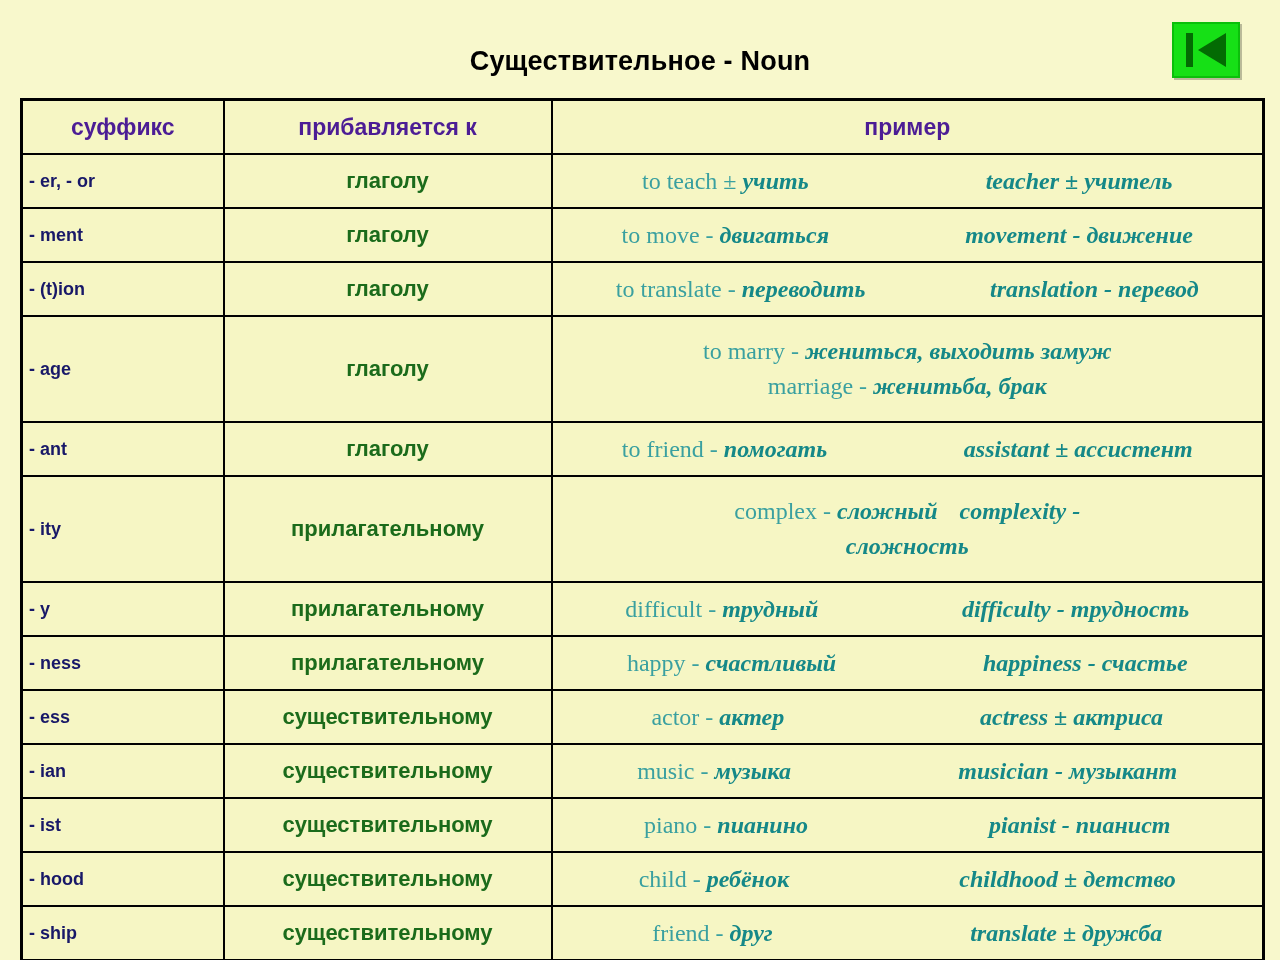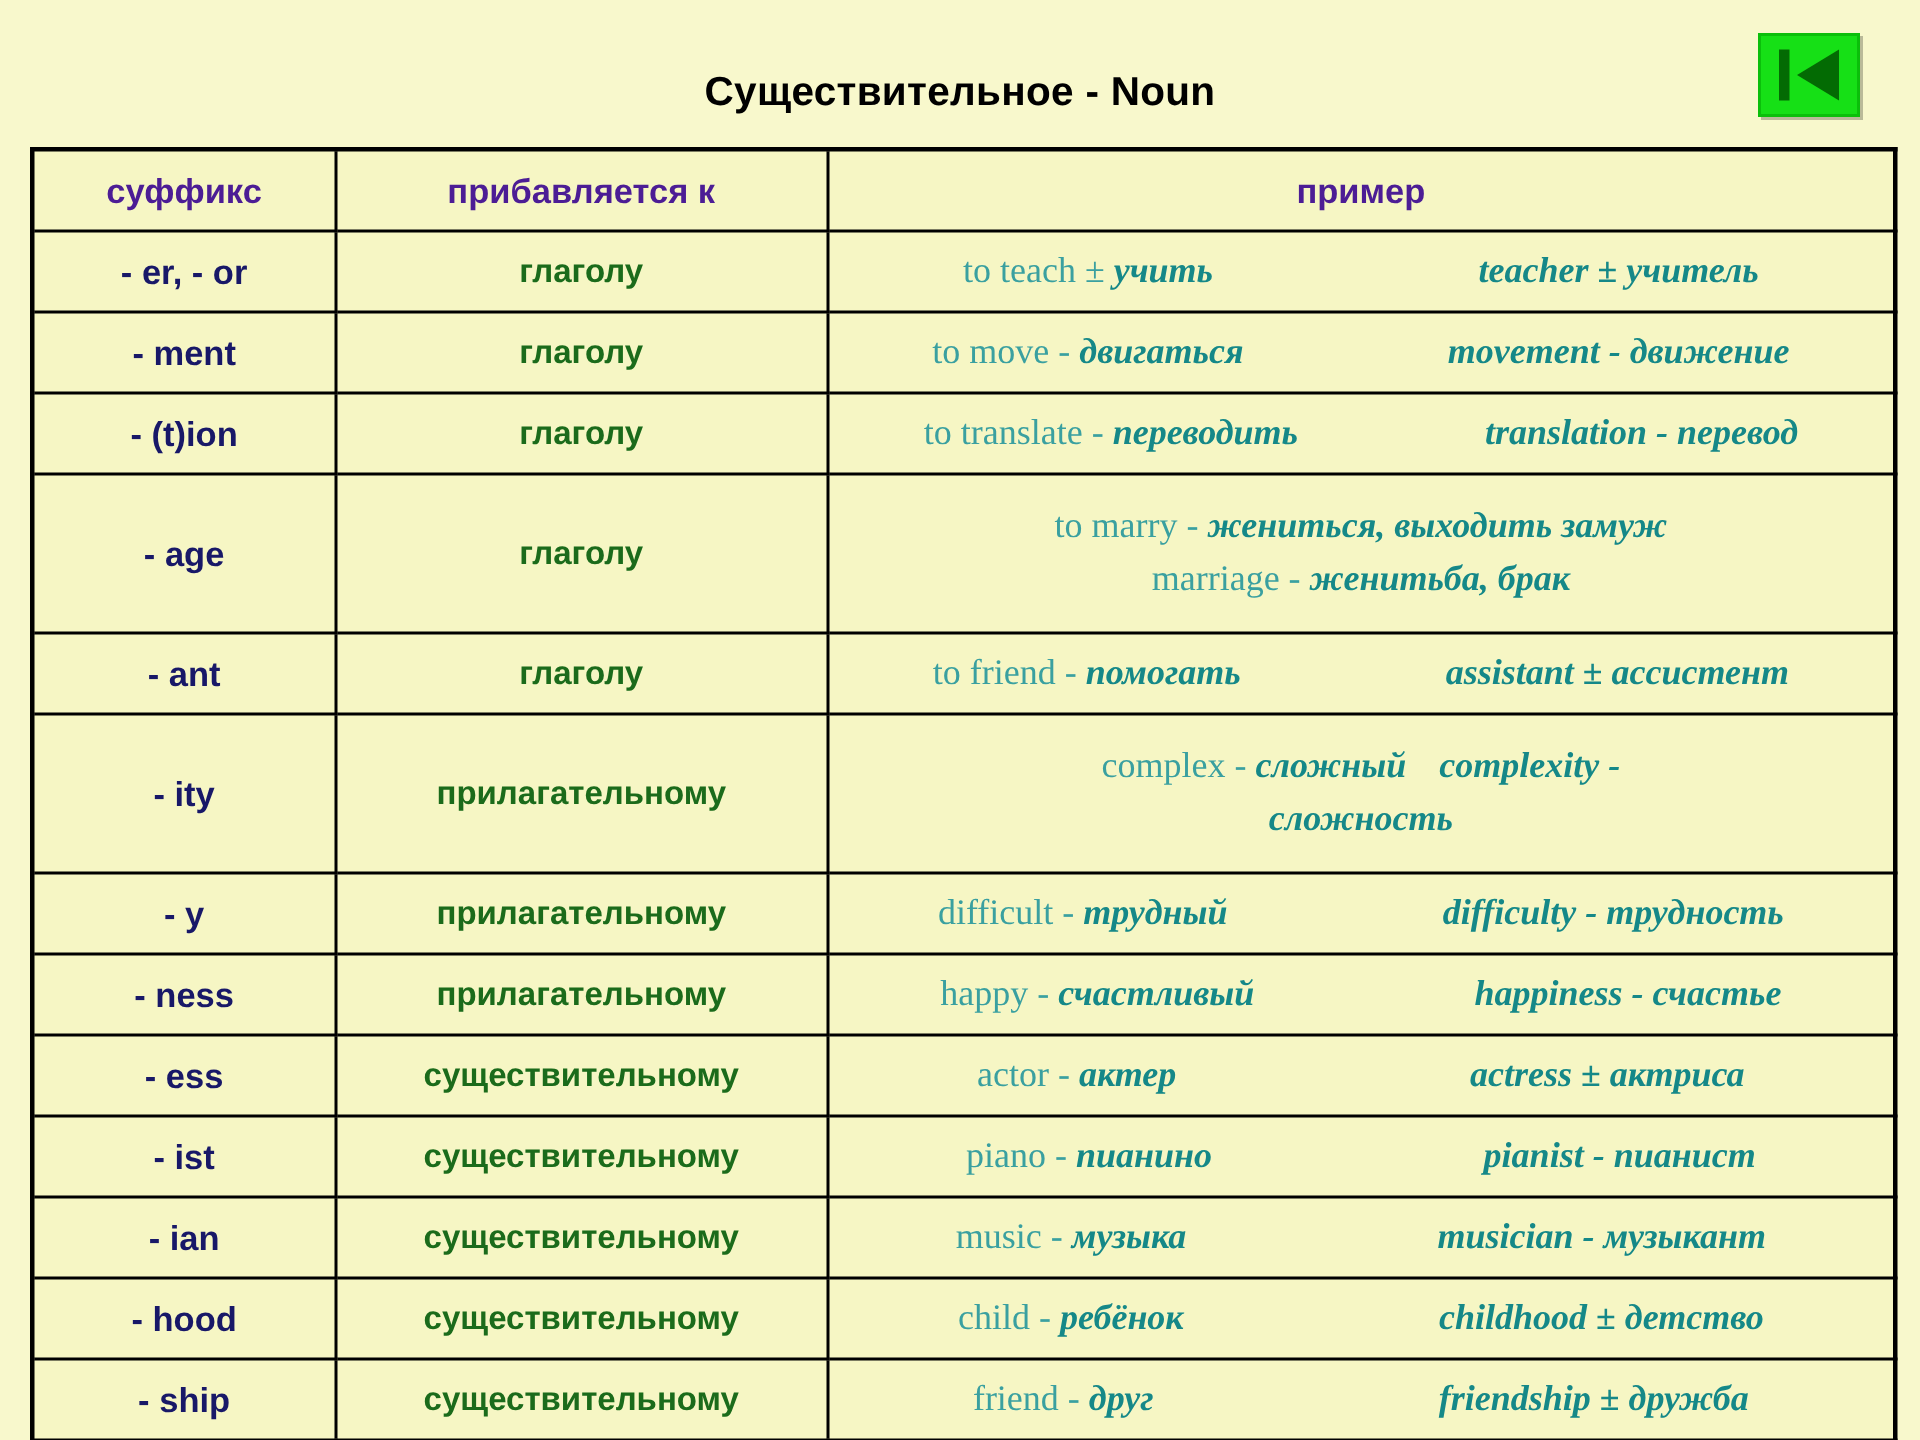--- a/index.html
+++ b/index.html
@@ -74,24 +74,23 @@
     height: 52px;
     text-align: center;
     font-family: "Liberation Sans", sans-serif;
     font-weight: bold;
     font-size: 23px;
     color: #4c1d95;
   }
 
   
   .cell-suffix {
-    text-align: center;
-    font-family: "Liberation Sans", sans-serif;
-    font-weight: bold;
-    font-size: 23px;
+    font-family: "Liberation Sans", sans-serif;
+    font-weight: bold;
+    font-size: 18px;
     color: #181868;
     white-space: nowrap;
   }
   .cell-attach {
     text-align: center;
     font-family: "Liberation Sans", sans-serif;
     font-weight: bold;
     font-size: 22px;
     color: #1b6b1b;
     white-space: nowrap;
@@ -245,55 +244,55 @@
           <td class="cell-suffix">- ess</td>
           <td class="cell-attach">существительному</td>
           <td class="cell-example">
             <div class="ex-line">
               <span class="ex-pair"><span class="ex-eng">actor -</span><span class="ex-rus"> актер</span></span>
               <span class="ex-pair"><span class="ex-rus">actress ± актриса</span></span>
             </div>
           </td>
         </tr>
         <tr class="r-normal">
+          <td class="cell-suffix">- ian</td>
+          <td class="cell-attach">существительному</td>
+          <td class="cell-example">
+            <div class="ex-line">
+              <span class="ex-pair"><span class="ex-eng">music -</span><span class="ex-rus"> музыка</span></span>
+              <span class="ex-pair"><span class="ex-rus">musician - музыкант</span></span>
+            </div>
+          </td>
+        </tr>
+        <tr class="r-normal">
           <td class="cell-suffix">- ist</td>
           <td class="cell-attach">существительному</td>
           <td class="cell-example">
             <div class="ex-line">
               <span class="ex-pair"><span class="ex-eng">piano -</span><span class="ex-rus"> пианино</span></span>
               <span class="ex-pair"><span class="ex-rus">pianist - пианист</span></span>
             </div>
           </td>
         </tr>
         <tr class="r-normal">
-          <td class="cell-suffix">- ian</td>
-          <td class="cell-attach">существительному</td>
-          <td class="cell-example">
-            <div class="ex-line">
-              <span class="ex-pair"><span class="ex-eng">music -</span><span class="ex-rus"> музыка</span></span>
-              <span class="ex-pair"><span class="ex-rus">musician - музыкант</span></span>
-            </div>
-          </td>
-        </tr>
-        <tr class="r-normal">
           <td class="cell-suffix">- hood</td>
           <td class="cell-attach">существительному</td>
           <td class="cell-example">
             <div class="ex-line">
               <span class="ex-pair"><span class="ex-eng">child -</span><span class="ex-rus"> ребёнок</span></span>
               <span class="ex-pair"><span class="ex-rus">childhood ± детство</span></span>
             </div>
           </td>
         </tr>
         <tr class="r-normal">
           <td class="cell-suffix">- ship</td>
           <td class="cell-attach">существительному</td>
           <td class="cell-example">
             <div class="ex-line">
               <span class="ex-pair"><span class="ex-eng">friend -</span><span class="ex-rus"> друг</span></span>
-              <span class="ex-pair"><span class="ex-rus">friendship ± дружба</span></span>
+              <span class="ex-pair"><span class="ex-rus">translate ± дружба</span></span>
             </div>
           </td>
         </tr>
       </tbody>
   </table>
 
 </div>
 
 </body></html>

